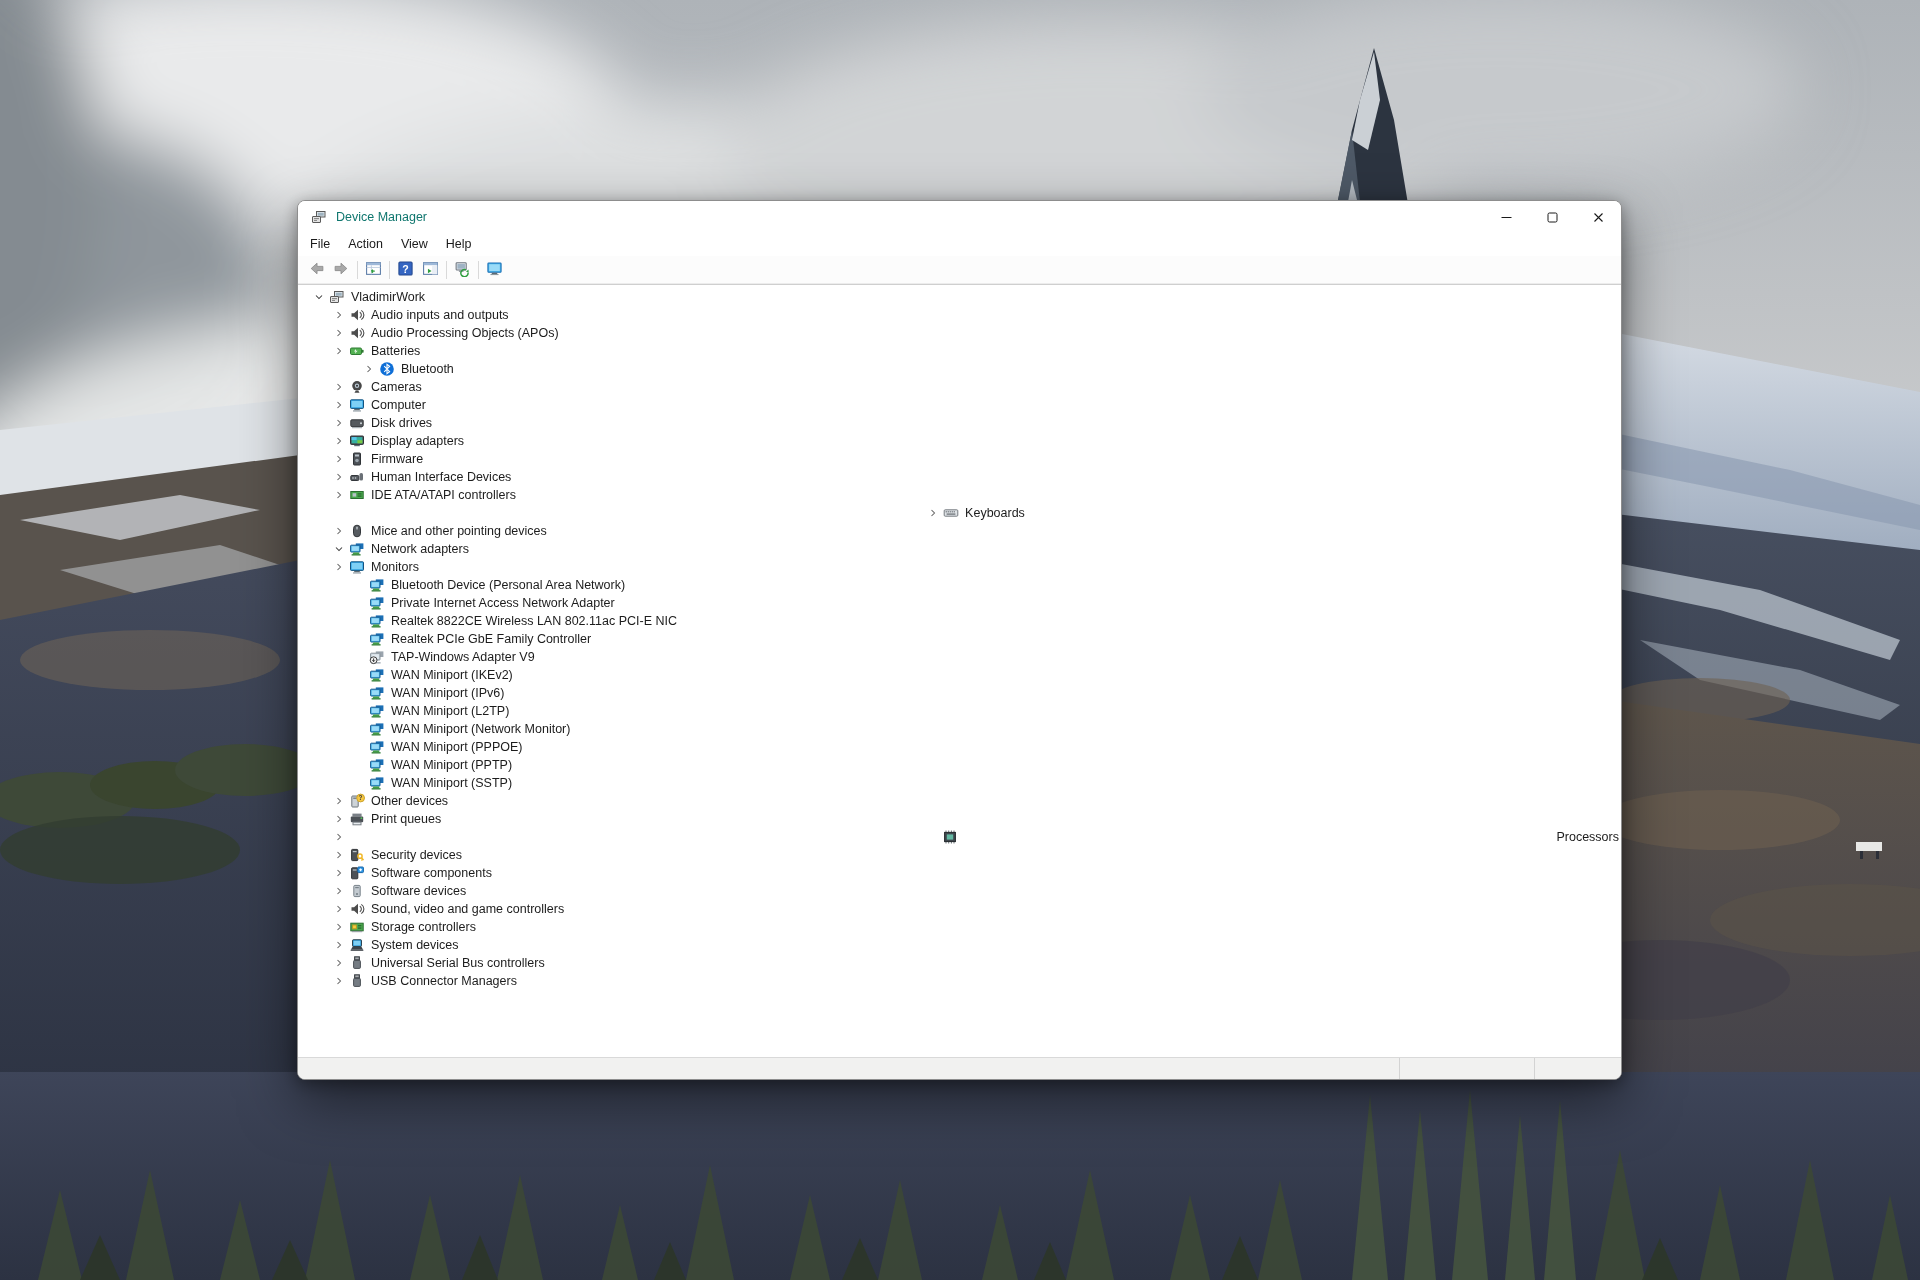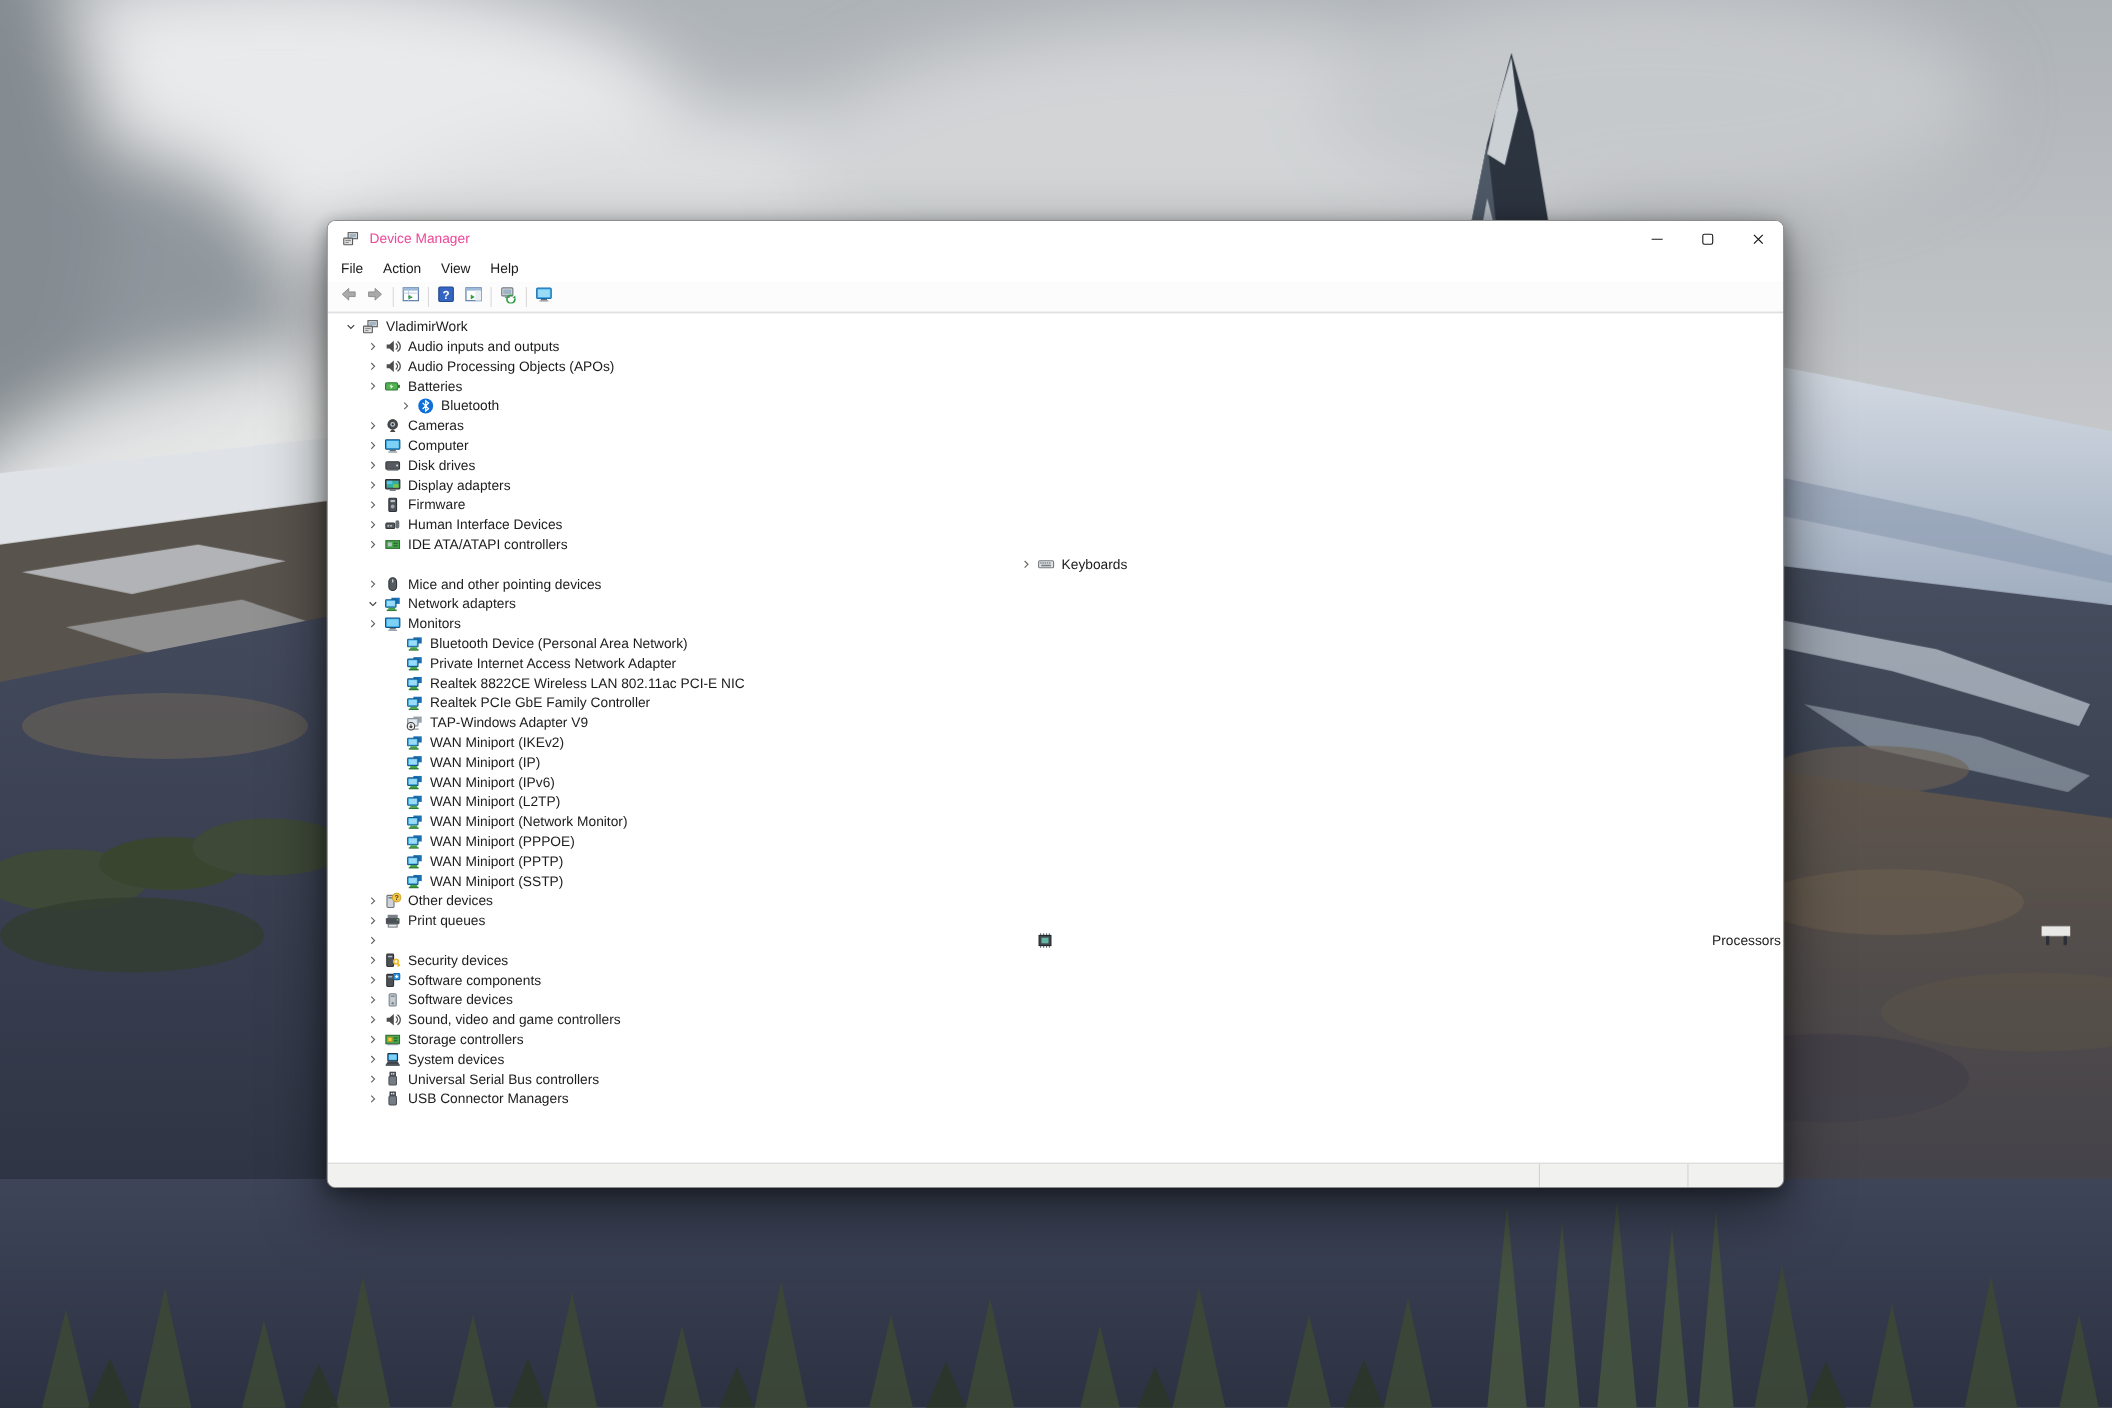--- a/index.html
+++ b/index.html
@@ -8,21 +8,21 @@
   .wallpaper{position:absolute;left:0;top:0;width:1920px;height:1280px;display:block;}
 
   
   .window{position:absolute;left:297px;top:200px;width:1323px;height:878px;
     background:#fff;border:1px solid #8d8d8d;border-radius:8px;
     box-shadow:0 20px 55px rgba(0,0,0,.5),0 4px 16px rgba(0,0,0,.35);
     display:flex;flex-direction:column;overflow:hidden;}
   .titlebar{height:32px;flex:0 0 auto;display:flex;align-items:center;
     padding-left:13px;background:#fff;}
   .title-icon{width:16px;height:16px;margin-right:9px;}
-  .title-text{font-size:12.5px;color:#ec4899;}
+  .title-text{font-size:12.5px;color:#0f766e;}
   .win-controls{margin-left:auto;display:flex;height:100%;}
   .win-btn{width:46px;height:100%;display:flex;align-items:center;justify-content:center;}
   .win-btn svg{width:15px;height:15px;}
 
   .menubar{height:23px;flex:0 0 auto;display:flex;align-items:center;
     padding-left:3px;background:#fff;}
   .menu-item{padding:0 9px;font-size:12.5px;line-height:23px;color:#1a1a1a;}
 
   .toolbar{height:28px;flex:0 0 auto;display:flex;align-items:center;
     padding-left:6px;background:#fcfcfc;border-bottom:1px solid #cfcfcf;
@@ -619,33 +619,20 @@
           <span class="chev"></span>
           <span class="node-icon">
             <svg viewBox="0 0 16 16">
               <rect x="6.8" y="2.4" width="7.6" height="5.6" fill="#1b6fb5"></rect>
               <rect x="1.6" y="4.2" width="9.4" height="6.8" rx="0.6" fill="#49b5ea" stroke="#16598f"></rect>
               <rect x="2.7" y="5.3" width="7.2" height="4.6" fill="#9adbf8"></rect>
               <path d="M3.4 13.4l1-2h5.4l1 2z" fill="#42a046"></path>
               <rect x="2.6" y="13.2" width="9" height="1.3" fill="#2f7d33"></rect>
             </svg>
           </span>
-          <span class="row-label">WAN Miniport (IP)</span>
-        </div>
-        <div class="tree-row" style="padding-left: 53px;">
-          <span class="chev"></span>
-          <span class="node-icon">
-            <svg viewBox="0 0 16 16">
-              <rect x="6.8" y="2.4" width="7.6" height="5.6" fill="#1b6fb5"></rect>
-              <rect x="1.6" y="4.2" width="9.4" height="6.8" rx="0.6" fill="#49b5ea" stroke="#16598f"></rect>
-              <rect x="2.7" y="5.3" width="7.2" height="4.6" fill="#9adbf8"></rect>
-              <path d="M3.4 13.4l1-2h5.4l1 2z" fill="#42a046"></path>
-              <rect x="2.6" y="13.2" width="9" height="1.3" fill="#2f7d33"></rect>
-            </svg>
-          </span>
           <span class="row-label">WAN Miniport (IPv6)</span>
         </div>
         <div class="tree-row" style="padding-left: 53px;">
           <span class="chev"></span>
           <span class="node-icon">
             <svg viewBox="0 0 16 16">
               <rect x="6.8" y="2.4" width="7.6" height="5.6" fill="#1b6fb5"></rect>
               <rect x="1.6" y="4.2" width="9.4" height="6.8" rx="0.6" fill="#49b5ea" stroke="#16598f"></rect>
               <rect x="2.7" y="5.3" width="7.2" height="4.6" fill="#9adbf8"></rect>
               <path d="M3.4 13.4l1-2h5.4l1 2z" fill="#42a046"></path>

